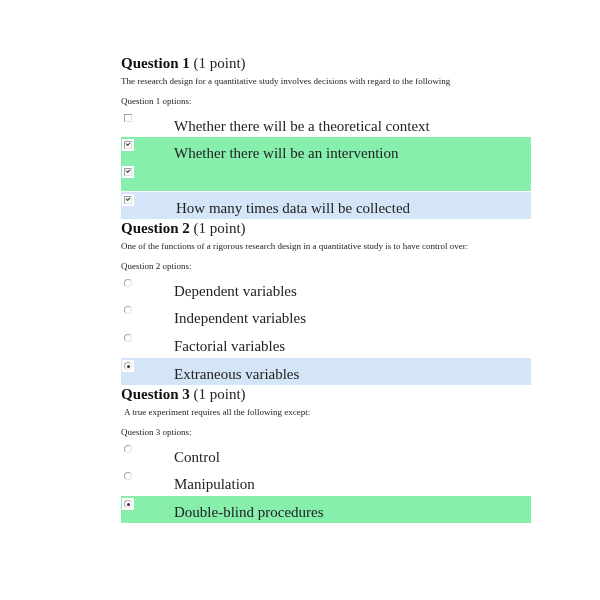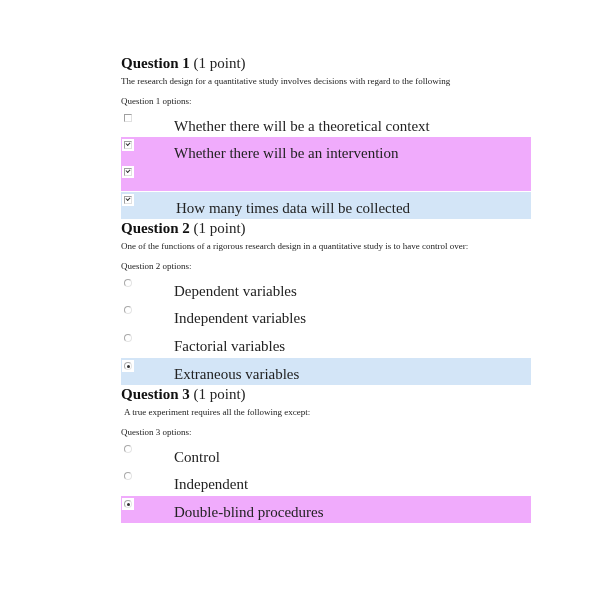--- a/index.html
+++ b/index.html
@@ -31,21 +31,21 @@
     .q-text, .q-opt-label {
       font-size: 9px;
       white-space: nowrap;
     }
     .option {
       position: absolute;
       left: 0;
       width: 410px;
       height: 27px;
     }
-    .option.sel-light { background: #f0abfc; }
+    .option.sel-light { background: #86efac; }
     .option.sel-dark { background: #d3e5f7; }
     .ctl-box {
       position: absolute;
       left: 1px;
       top: 2px;
       width: 12px;
       height: 12px;
     }
     .option.sel-light .ctl-box,
     .option.sel-dark .ctl-box { background: #ffffff; }
@@ -180,21 +180,21 @@
   <div class="option" style="top:441px;">
     <span class="ctl-box">
         <span class="radio"></span>
       </span>
     <span class="opt-label">Control</span>
   </div>
   <div class="option" style="top:468px;">
     <span class="ctl-box">
         <span class="radio"></span>
       </span>
-    <span class="opt-label">Independent</span>
+    <span class="opt-label">Manipulation</span>
   </div>
   <div class="option sel-light" style="top:496px;">
     <span class="ctl-box">
         <span class="radio checked"></span>
       </span>
     <span class="opt-label">Double-blind procedures</span>
   </div>
 
 </div>
 

